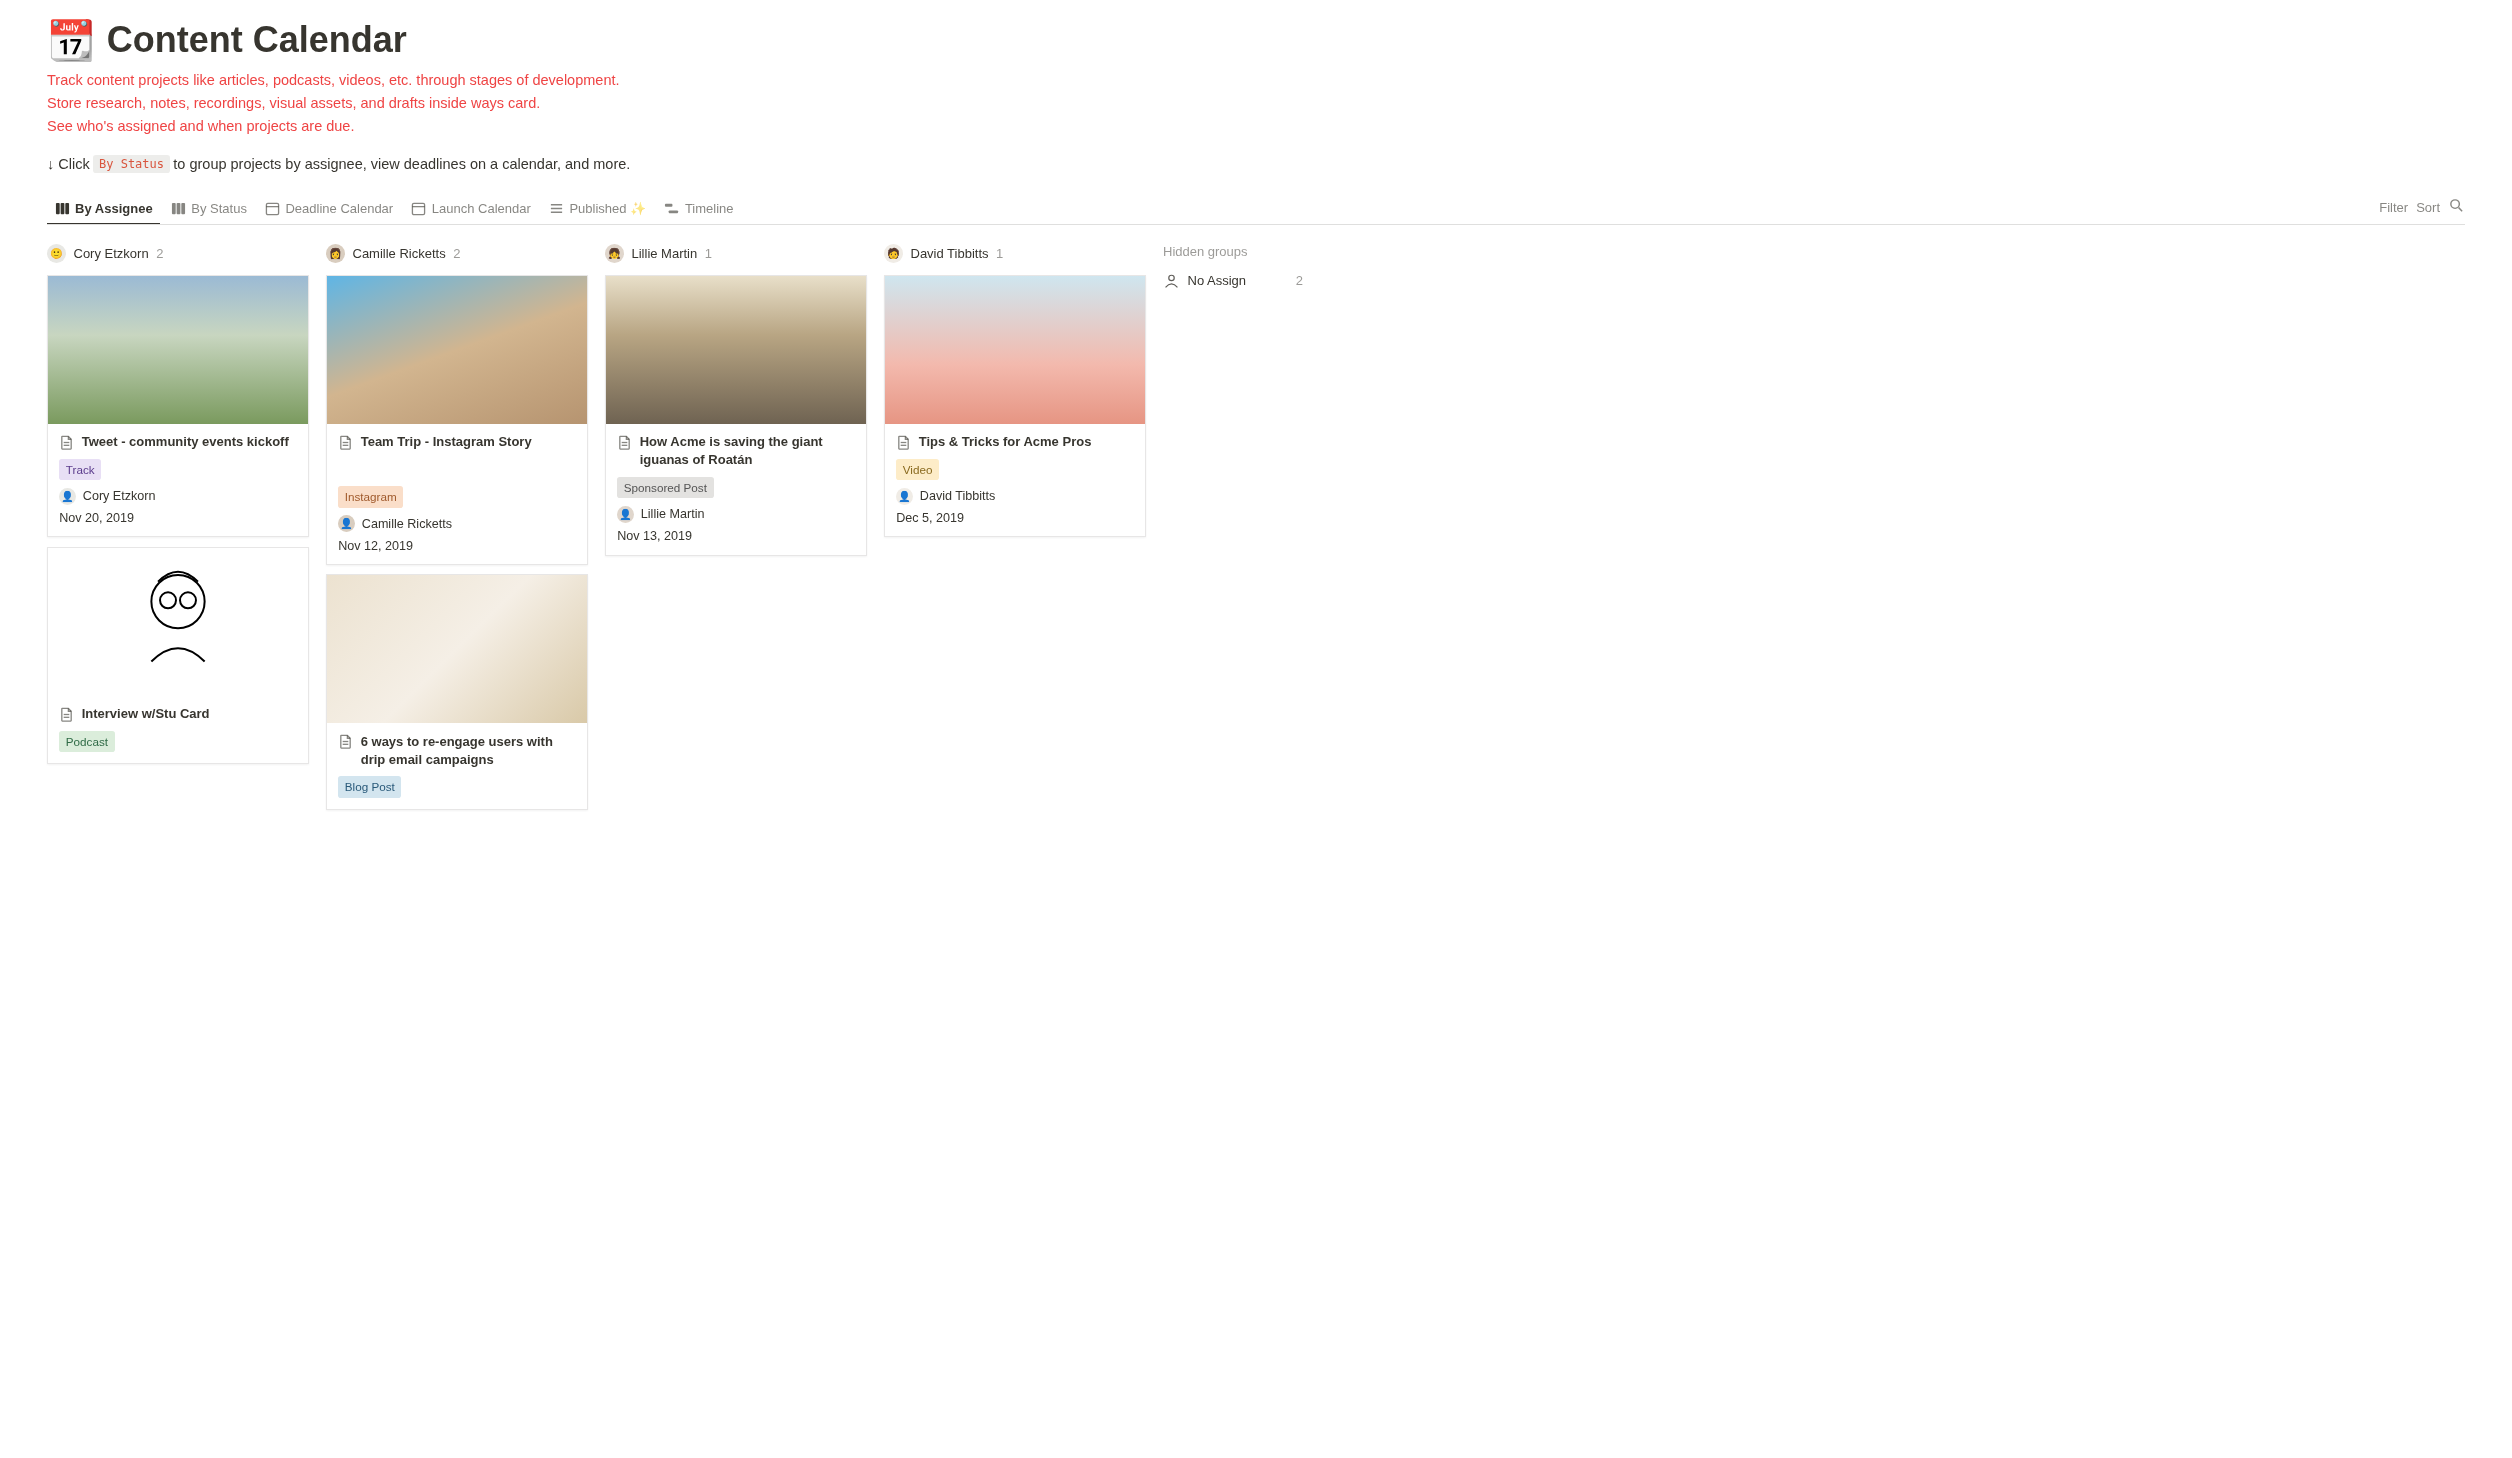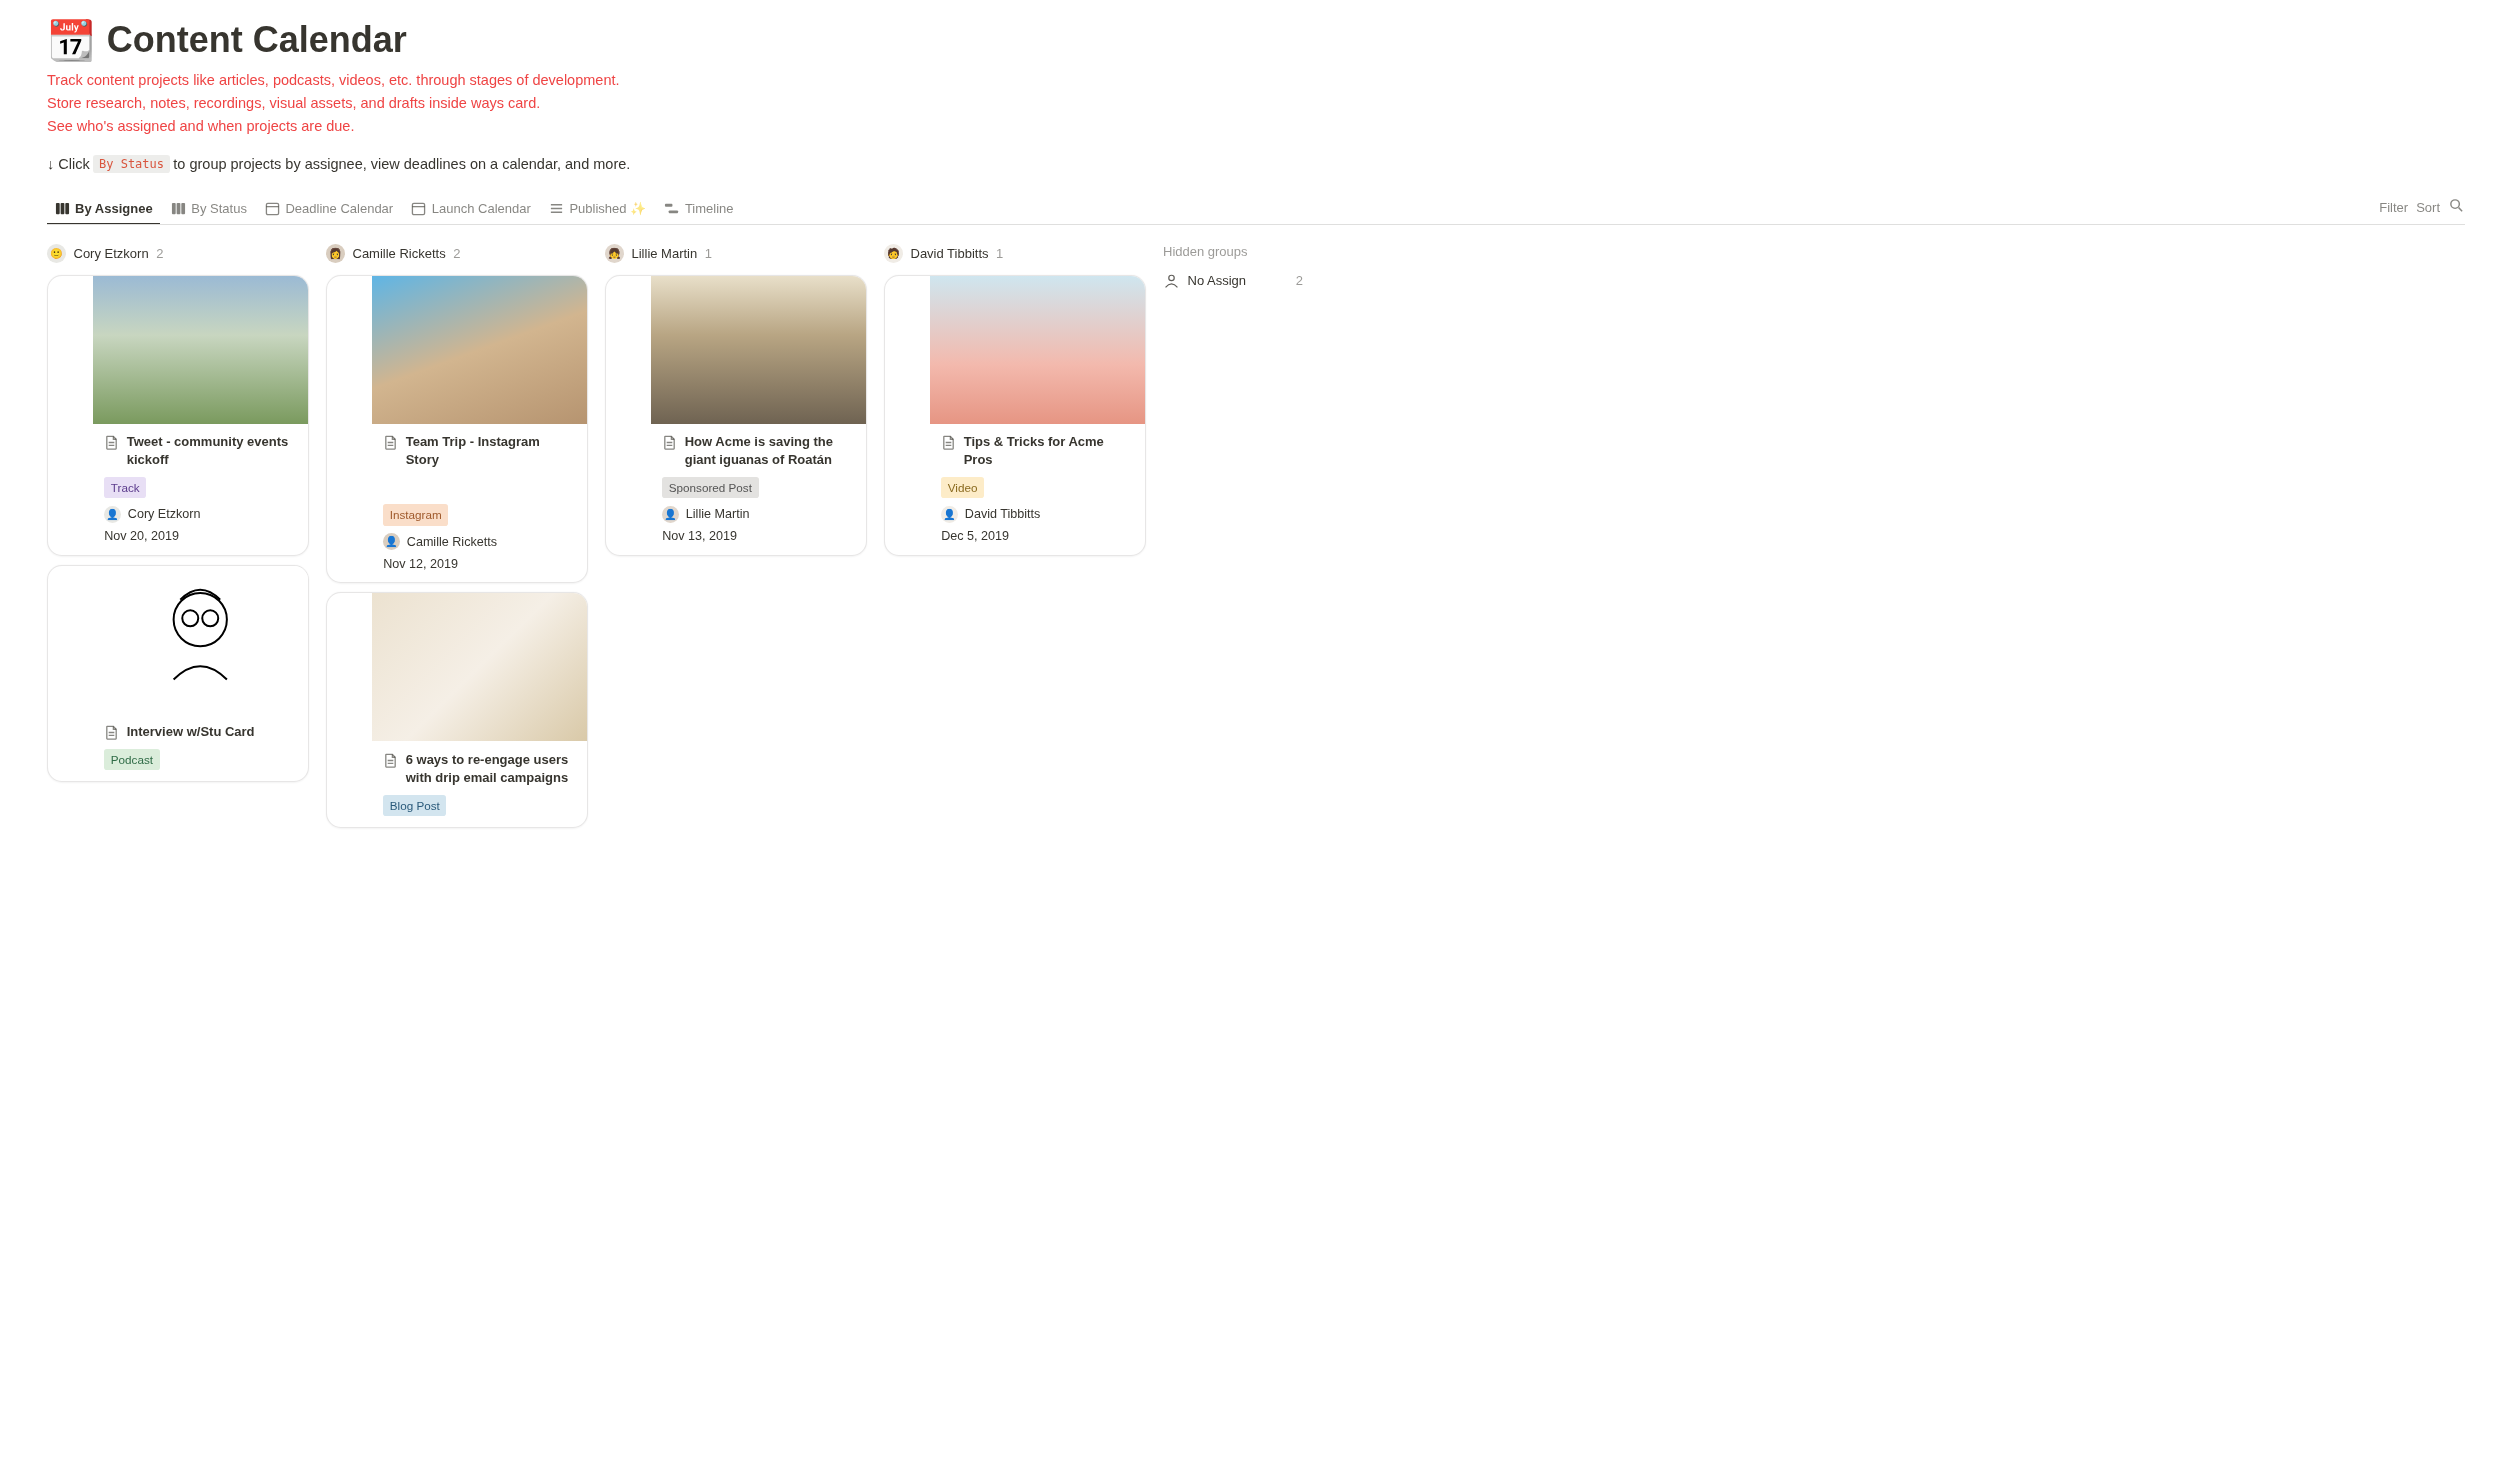--- a/index.html
+++ b/index.html
@@ -49,27 +49,26 @@
   .col-header { display:flex; align-items:center; gap:7.5px; margin-bottom:11.2px; font-size:13px; }
   .col-header .name { font-weight:500; }
   .col-header .count { color: rgba(55,53,47,0.5); }
   .avatar {
     width:19px; height:19px; border-radius:50%;
     display:inline-flex; align-items:center; justify-content:center;
     font-size:10.3px; color:#fff; flex-shrink:0;
   }
   .card {
     border: 0.9px solid rgba(55,53,47,0.12);
-    border-radius: 15px;
+    border-radius: 0;
     background:#fff;
     margin-bottom: 9.4px;
     overflow:hidden;
     box-shadow: rgba(15,15,15,0.05) 0px 0.9px 1.9px;
     cursor:pointer;
-    padding-left:45px;
   }
   .card-cover { width:100%; height:148px; }
   .card-body { padding: 9.4px 11.2px 11.2px 11.2px; }
   .card-title-row { display:flex; align-items:flex-start; gap:7.5px; }
   .doc-icon { width:15px; height:15px; flex-shrink:0; margin-top:1.9px; color: rgba(55,53,47,0.6);}
   .doc-icon svg { width:15px; height:15px; fill:none; stroke: currentColor; stroke-width:1.4; }
   .card-title { font-weight:600; font-size:13px; line-height:1.4; }
   .tag {
     display:inline-block;
     padding: 1.9px 6.6px;

